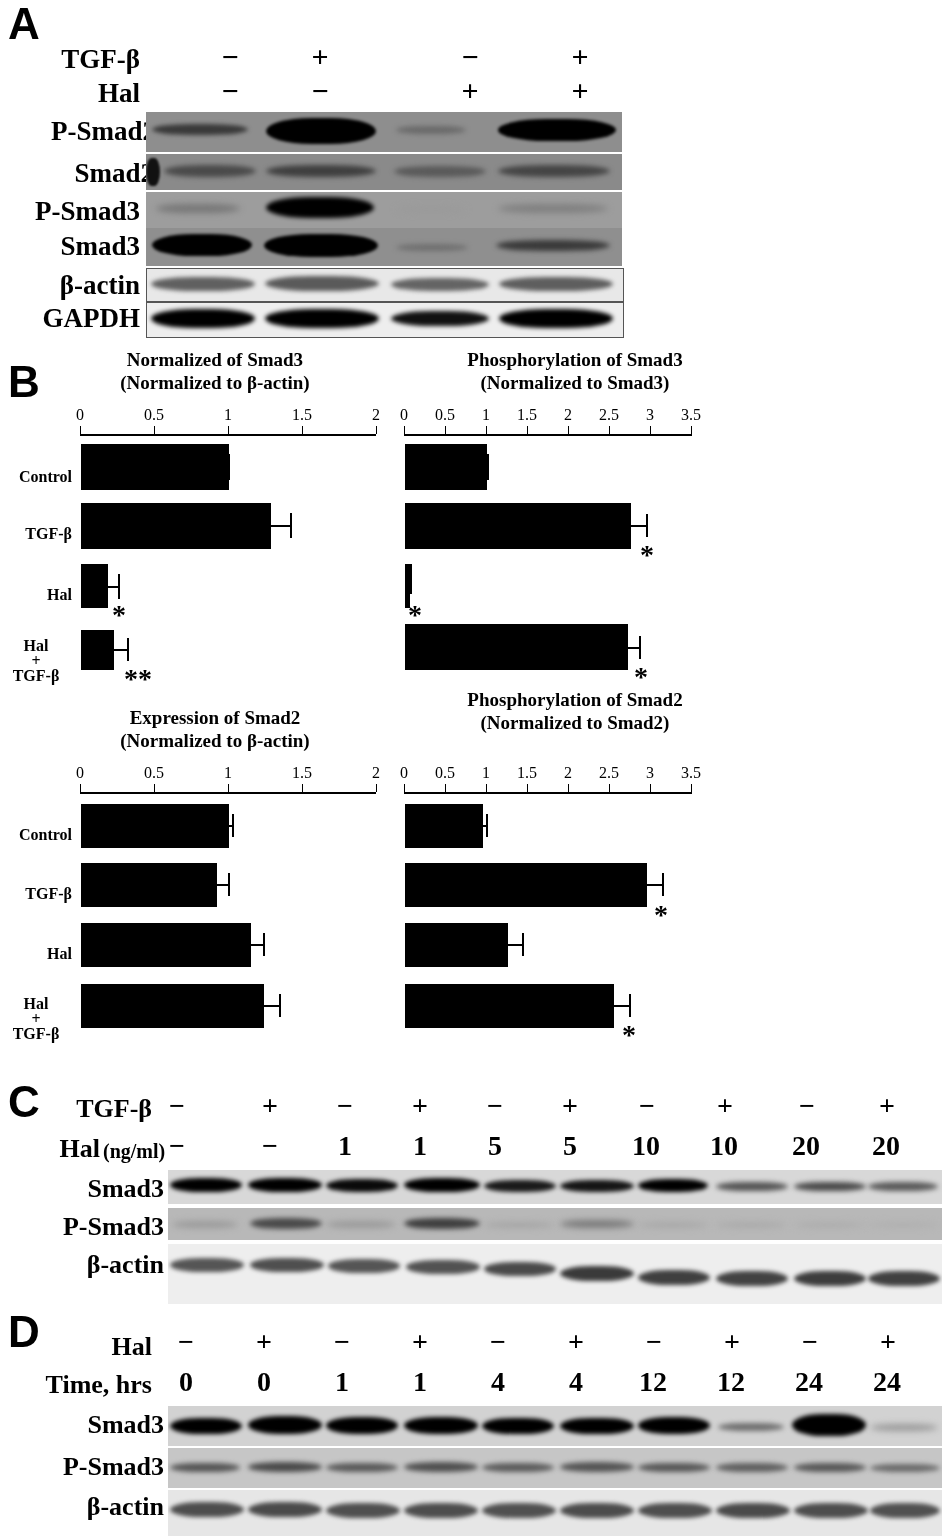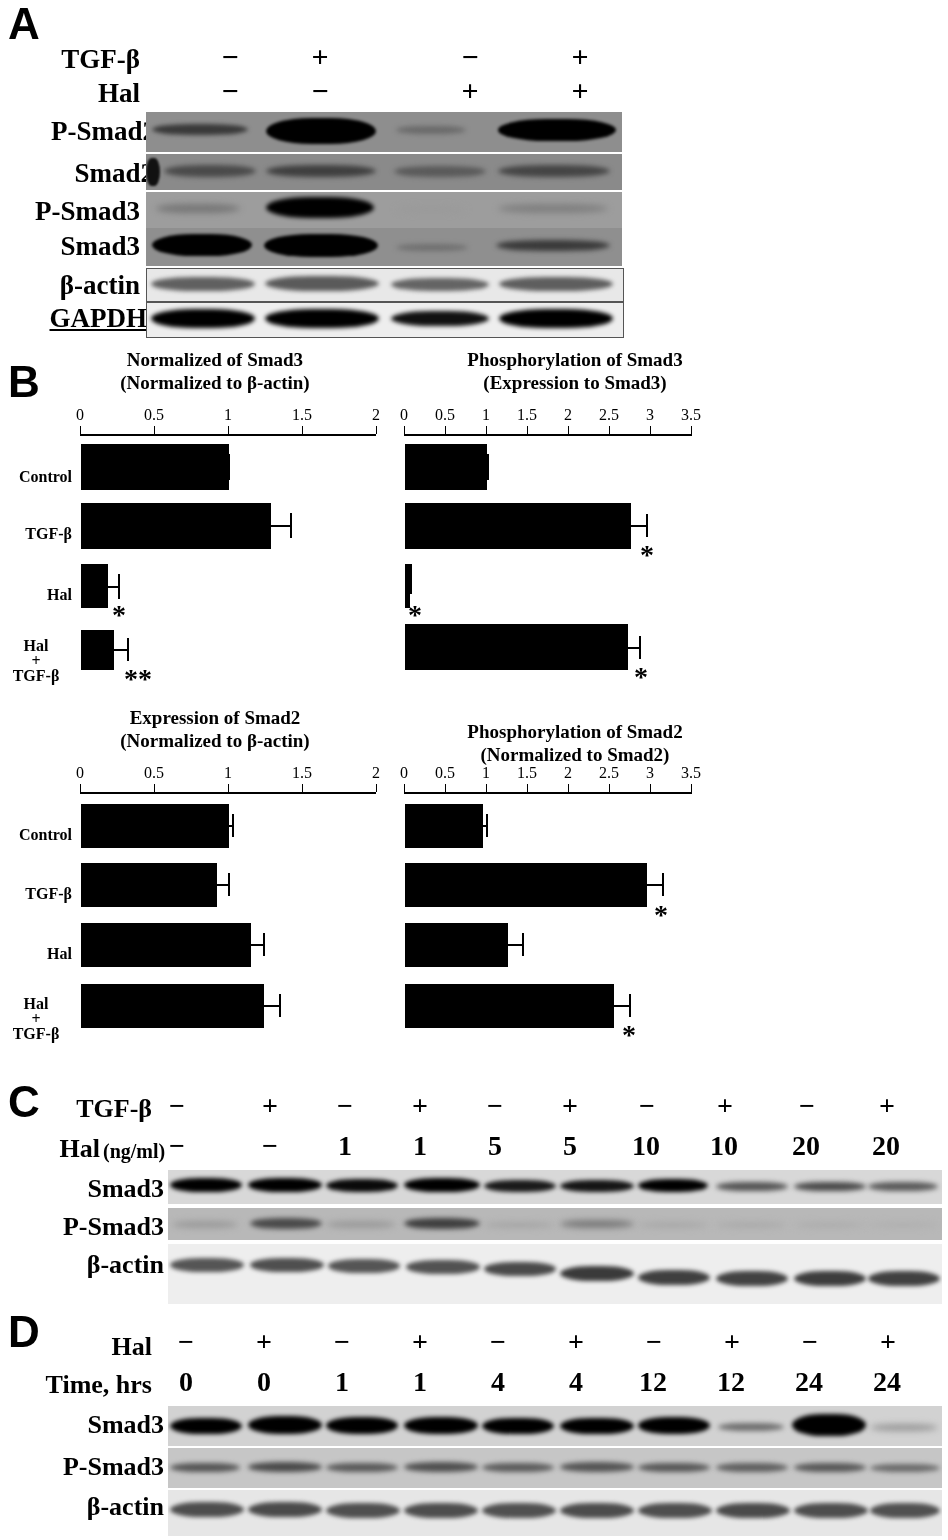--- a/index.html
+++ b/index.html
@@ -141,21 +141,21 @@
   <div class="signrow" style="left:150px; top:74px; width:160px;">−</div>
   <div class="signrow" style="left:240px; top:74px; width:160px;">−</div>
   <div class="signrow" style="left:390px; top:74px; width:160px;">+</div>
   <div class="signrow" style="left:500px; top:74px; width:160px;">+</div>
 
   <div class="rowlabel" style="left:16px; top:116px; width:140px;">P-Smad2</div>
   <div class="rowlabel" style="left:14px; top:158px; width:140px;">Smad2</div>
   <div class="rowlabel" style="left:0px; top:196px; width:140px;">P-Smad3</div>
   <div class="rowlabel" style="left:0px; top:231px; width:140px;">Smad3</div>
   <div class="rowlabel" style="left:0px; top:270px; width:140px;">β-actin</div>
-  <div class="rowlabel" style="left:7px; top:303px; width:140px;text-decoration:underline;">GAPDH</div>
+  <div class="rowlabel" style="left:0px; top:303px; width:140px;">GAPDH</div>
 
   <div class="blot" style="left:146px; top:112px; width:476px; height:40px; background:#8e8e8e;">
     <div class="band" style="left:6px; top:12px; width:96px; height:11px; background:#3a3a3a; filter:blur(2px);"></div>
     <div class="band" style="left:120px; top:6px; width:110px; height:26px; background:#000;"></div>
     <div class="band" style="left:250px; top:14px; width:70px; height:8px; background:#6a6a6a; filter:blur(2.5px);"></div>
     <div class="band" style="left:352px; top:7px; width:118px; height:22px; background:#000;"></div>
   </div>
 
   <div class="blot" style="left:146px; top:154px; width:476px; height:36px; background:#8a8a8a;">
     <div class="band" style="left:0px; top:4px; width:14px; height:28px; background:#111; filter:blur(1px);"></div>
@@ -229,21 +229,21 @@
   <div class="star" style="left:112px; top:258px;">*</div>
 
   <div class="catlabel" style="left:0px; top:290px; width:72px; text-align:center; line-height:15px;">Hal<br>+<br>TGF-β</div>
   <div class="bar" style="left:81px; top:282px; width:33px; height:40px;"></div>
   <div class="errbar-h" style="left:114px; top:301px; width:14px;"></div>
   <div class="errbar-v" style="left:127px; top:290px; height:23px;"></div>
   <div class="star" style="left:124px; top:322px;">**</div>
 
   <div class="chart-title" style="left:400px; top:0px; width:350px;">
     <span>Phosphorylation of Smad3</span><br>
-    <span>(Expression to Smad3)</span>
+    <span>(Normalized to Smad3)</span>
   </div>
   <div class="axis-line" style="left:404px; top:86px; width:288px; height:2px;"></div>
   <div class="tick" style="left:404px; top:78px; height:8px;"></div>
   <div class="tick" style="left:445px; top:78px; height:8px;"></div>
   <div class="tick" style="left:486px; top:78px; height:8px;"></div>
   <div class="tick" style="left:527px; top:78px; height:8px;"></div>
   <div class="tick" style="left:568px; top:78px; height:8px;"></div>
   <div class="tick" style="left:609px; top:78px; height:8px;"></div>
   <div class="tick" style="left:650px; top:78px; height:8px;"></div>
   <div class="tick" style="left:691px; top:78px; height:8px;"></div>
@@ -302,21 +302,21 @@
   <div class="catlabel" style="left:0px; top:597px; width:72px;">Hal</div>
   <div class="bar" style="left:81px; top:575px; width:170px; height:44px;"></div>
   <div class="errbar-h" style="left:251px; top:596px; width:13px;"></div>
   <div class="errbar-v" style="left:263px; top:585px; height:23px;"></div>
 
   <div class="catlabel" style="left:0px; top:648px; width:72px; text-align:center; line-height:15px;">Hal<br>+<br>TGF-β</div>
   <div class="bar" style="left:81px; top:636px; width:183px; height:44px;"></div>
   <div class="errbar-h" style="left:264px; top:657px; width:16px;"></div>
   <div class="errbar-v" style="left:279px; top:646px; height:23px;"></div>
 
-  <div class="chart-title" style="left:400px; top:340px; width:350px;margin-top:32px;">
+  <div class="chart-title" style="left:400px; top:340px; width:350px;">
     <span>Phosphorylation of Smad2</span><br>
     <span>(Normalized to Smad2)</span>
   </div>
   <div class="axis-line" style="left:404px; top:444px; width:288px; height:2px;"></div>
   <div class="tick" style="left:404px; top:436px; height:8px;"></div>
   <div class="tick" style="left:445px; top:436px; height:8px;"></div>
   <div class="tick" style="left:486px; top:436px; height:8px;"></div>
   <div class="tick" style="left:527px; top:436px; height:8px;"></div>
   <div class="tick" style="left:568px; top:436px; height:8px;"></div>
   <div class="tick" style="left:609px; top:436px; height:8px;"></div>

